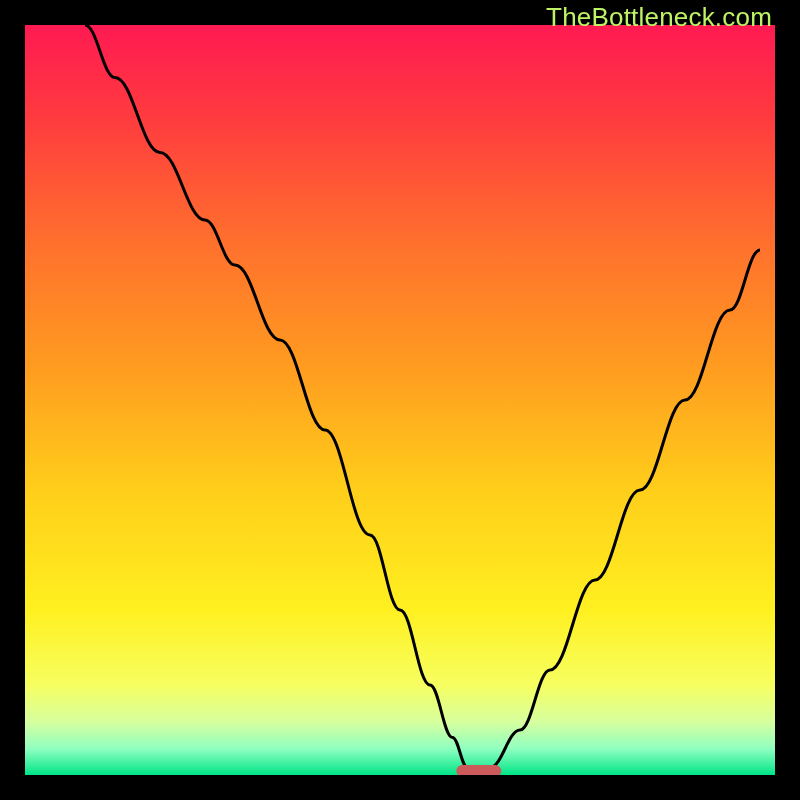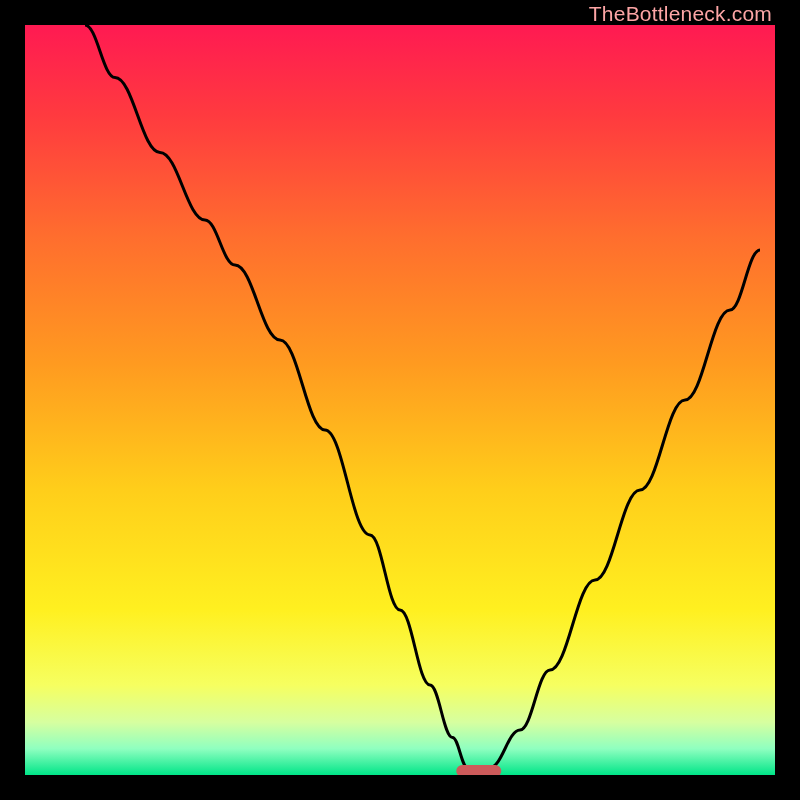--- a/index.html
+++ b/index.html
@@ -23,22 +23,22 @@
     left: 0;
     top: 0;
     width: 750px;
     height: 750px;
   }
   .watermark {
     position: absolute;
     top: 2px;
     right: 28px;
     font-family: Arial, Helvetica, sans-serif;
-    font-size: 21px;
-    color: #fca5a5;
+    font-size: 26px;
+    color: #bef264;
     letter-spacing: 0.2px;
     text-align: center;
   }
 </style>
 </head>
 <body>
 
 <div class="frame">
   <svg class="plot" viewBox="0 0 750 750" preserveAspectRatio="none">
     <defs>

